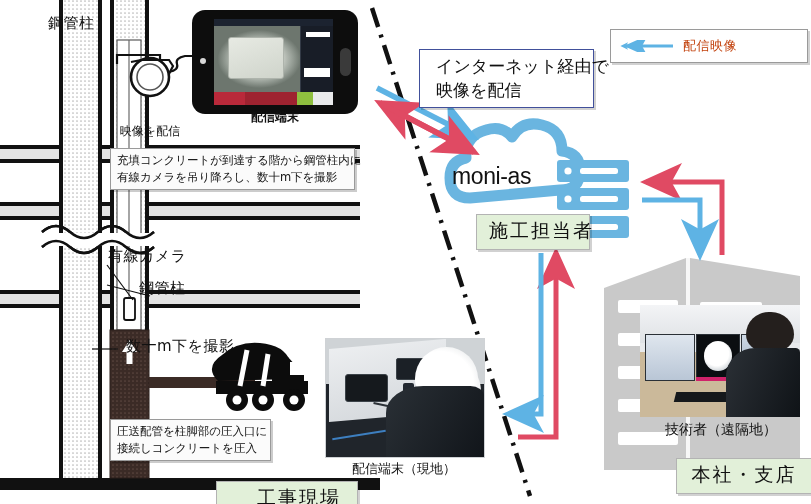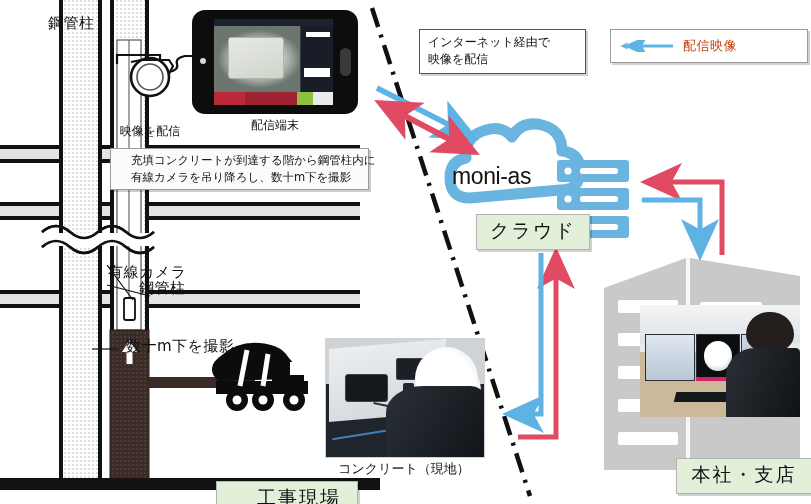--- a/index.html
+++ b/index.html
@@ -10,28 +10,29 @@
   .lbl{position:absolute;white-space:pre;color:#111;}
   .jp{font-family:"DejaVu Sans","Liberation Sans",sans-serif;}
 
   
   .plain{font-size:15px;line-height:1.25;letter-spacing:.5px;}
   .plain-sm{font-size:12px;line-height:1.2;text-align:center;}
 
   
   .callout{
     background:#fbfbfb;border:1px solid #9a9a9a;
-    font-size:11.5px;line-height:1.45;padding:3px 5px 4px 20px;
+    font-size:11.5px;line-height:1.45;padding:3px 5px 4px 6px;
     color:#111;box-shadow:2px 2px 0 rgba(0,0,0,.20);
   }
   
   .bluebox{
     background:#ffffff;border:1.6px solid #41509b;
-    font-size:12px;line-height:1.42;padding:4px 7px 5px 8px;color:#111;
+    font-size:17px;line-height:1.42;padding:4px 7px 5px 16px;color:#111;
     box-shadow:2px 2px 0 rgba(0,0,0,.18);
+    margin-top:20px;
   }
   
   .legendbox{
     background:#fff;border:1px solid #9a9a9a;padding:4px 10px 5px 8px;
     box-shadow:2px 2px 0 rgba(0,0,0,.18);
   }
   .legendrow{display:flex;align-items:center;height:23px;}
   .legendrow .ln{width:56px;height:12px;margin-right:8px;flex:none;}
   .legendrow .tx{font-size:13px;color:#c2410c;letter-spacing:.5px;}
 
@@ -306,54 +307,56 @@
         <div class="chip" style="top:42px;width:26px;height:9px;"></div>
       </div>
       <div class="vidbar">
         <i style="flex:0 0 26%;background:#b9293a;"></i>
         <i style="flex:0 0 44%;background:#9e2330;"></i>
         <i style="flex:0 0 13%;background:#8fbf3f;"></i>
         <i style="flex:1;background:#e9eaec;"></i>
       </div>
     </div>
   </div>
-  <div class="lbl jp plain-sm" style="left:208px;top:118px;width:134px;">配信端末</div>
+  <div class="lbl jp plain-sm" style="left:208px;top:110px;width:134px;font-weight:bold;">配信端末</div>
 
   <div class="lbl jp plain" style="left:48px;top:14px;">鋼管柱</div>
 
   <div class="lbl jp plain-sm" style="left:112px;top:97px;width:76px;line-height:1.15;">
     <div>映像を配信</div>
     <div>ドラム</div>
   </div>
 
-  <div class="lbl jp plain" style="left:108px;top:247px;margin-top:16px;">有線カメラ</div>
+  <div class="lbl jp plain" style="left:108px;top:247px;">有線カメラ</div>
 
   <div class="lbl jp plain" style="left:139px;top:279px;">鋼管柱</div>
 
   <div class="lbl jp plain" style="left:126px;top:337px;">数十m下を撮影</div>
 
   <div class="lbl jp callout" style="left:110px;top:148px;width:232px;">充填コンクリートが到達する階から鋼管柱内に
 有線カメラを吊り降ろし、数十m下を撮影</div>
 
+  <div class="lbl jp callout" style="left:110px;top:419px;width:148px;">圧送配管を柱脚部の圧入口に
+接続しコンクリートを圧入</div>
 
   <div class="photo pworker" style="left:325px;top:338px;width:158px;height:118px;border:1px solid #cfd2d5;">
     <div class="desk"></div>
     <div class="dev1"></div>
     <div class="dev2"></div>
     <div class="dev3"></div>
     <div class="cable"></div>
     <div class="blueline"></div>
     <div class="helmet"></div>
     <div class="body"></div>
   </div>
-  <div class="lbl jp plain-sm" style="left:322px;top:461px;width:164px;font-size:13px;">コンクリート（現地）</div>
+  <div class="lbl jp plain-sm" style="left:322px;top:461px;width:164px;font-size:13px;">配信端末（現地）</div>
 
   <div class="monias" style="left:452px;top:163px;">moni-as</div>
 
-  <div class="lbl jp greentag" style="left:476px;top:214px;width:88px;">クラウド</div>
+  <div class="lbl jp greentag" style="left:476px;top:214px;width:88px;">施工担当者</div>
 
   <div class="lbl jp bluebox" style="left:419px;top:29px;width:150px;">インターネット経由で
 映像を配信</div>
 
 
   <div class="legendbox" style="position:absolute;left:610px;top:29px;width:178px;">
     <div class="legendrow">
       <svg class="ln" viewBox="0 0 56 12">
         <line x1="54" y1="6" x2="8" y2="6" stroke="#5eb3e4" stroke-width="3.2" marker-end="url(#ahBlueS)"></line>
         <path d="M9,2.2 L1.4,6 L9,9.8 L7.1,6 Z" fill="#5eb3e4"></path>
@@ -369,18 +372,19 @@
       <div class="circ"></div>
     </div>
     <div class="mon m3"></div>
     <div class="stripe" style="left:35%;top:64%;width:26%;background:#d0226a;"></div>
     <div class="stripe" style="left:63%;top:64%;width:12%;background:#3fa34d;"></div>
     <div class="kb"></div>
     <div class="chair"></div>
     <div class="head"></div>
     <div class="torso"></div>
   </div>
+  <div class="lbl jp plain-sm" style="left:636px;top:421px;width:170px;font-size:14px;">技術者（遠隔地）</div>
 
   <div class="lbl jp greentag" style="left:216px;top:481px;width:92px;padding-left:36px;">工事現場</div>
 
   <div class="lbl jp greentag" style="left:676px;top:458px;width:110px;">本社・支店</div>
 
 </div>
 
 </body></html>

